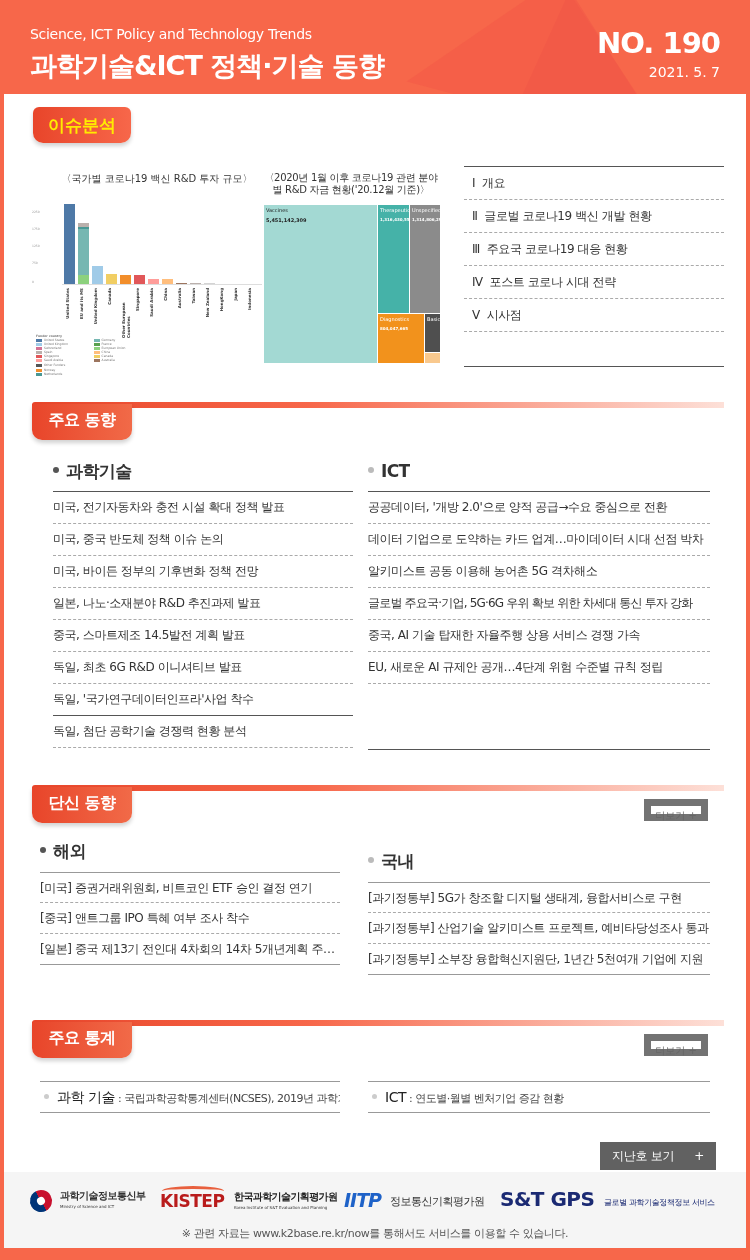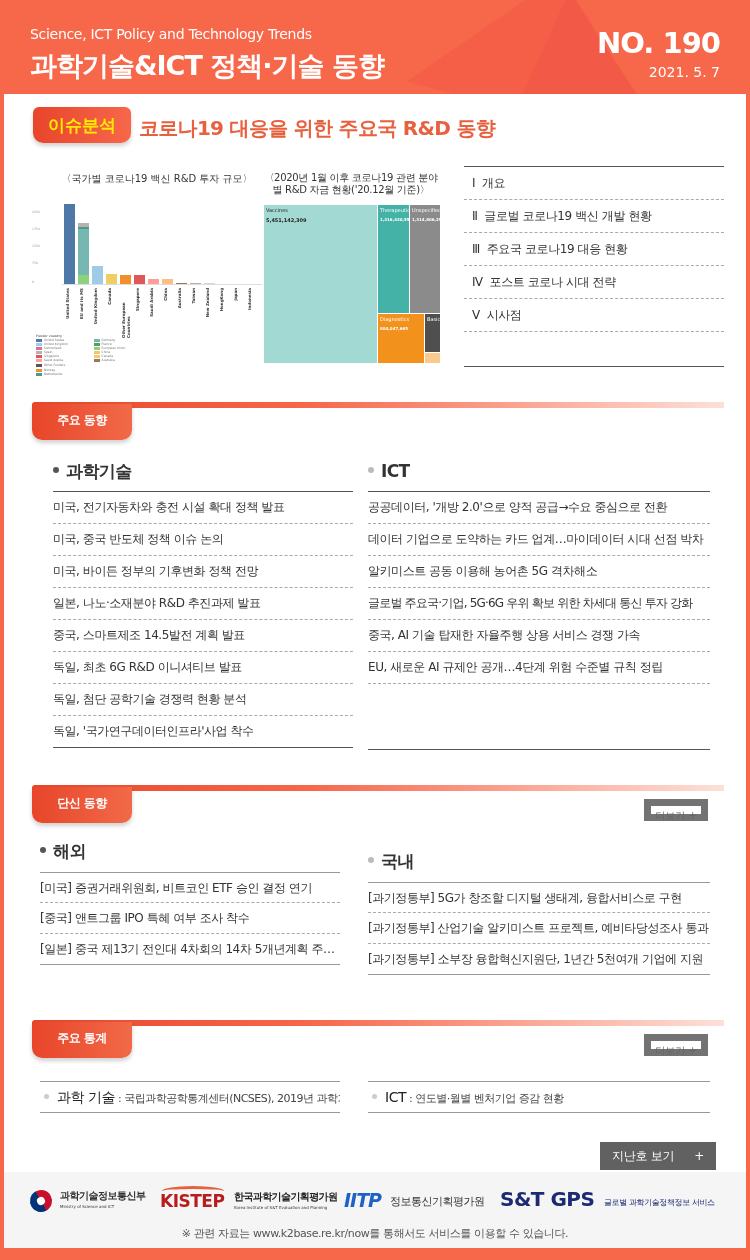--- a/index.html
+++ b/index.html
@@ -33,21 +33,21 @@
     .chart2 { position: absolute; left: 256px; top: 78px; width: 182px; height: 196px; }
     .chart2 .cap { font-size: 10px; color: #333; text-align: center; line-height: 12px; letter-spacing: -0.3px; }
     .chart2 .tm { position: absolute; left: 4px; top: 33px; width: 176px; height: 158px; }
     .chart2 .cell { position: absolute; color: #222; font-size: 5px; padding: 2px; }
     .chart2 .cell b { display: block; font-size: 5px; margin-top: 4px; }
 
     .toc { position: absolute; left: 460px; top: 72px; width: 260px; border-top: 1px solid #555; border-bottom: 1px solid #555; height: 201px; }
     .toc .item { height: 33px; line-height: 33px; border-bottom: 1px dashed #aaa; font-size: 12px; color: #333; padding-left: 8px; letter-spacing: -0.4px; }
 
     .sec-bar { position: absolute; left: 28px; height: 6px; width: 692px; background: linear-gradient(90deg, #e8452a 0%, #f7674a 40%, #fde0d8 100%); border-radius: 3px 0 0 0; }
-    .sec-tag { position: absolute; left: 28px; width: 100px; height: 36px; border-radius: 0 0 10px 10px; background: linear-gradient(90deg, #e8452a, #f16a48); box-shadow: 0 3px 4px rgba(0,0,0,0.18); color: #fff; font-size: 12px; font-weight: bold; text-align: center; line-height: 32px; letter-spacing: -0.5px; }
+    .sec-tag { position: absolute; left: 28px; width: 100px; height: 36px; border-radius: 0 0 10px 10px; background: linear-gradient(90deg, #e8452a, #f16a48); box-shadow: 0 3px 4px rgba(0,0,0,0.18); color: #fff; font-size: 16px; font-weight: bold; text-align: center; line-height: 32px; letter-spacing: -0.5px; }
 
     .col { position: absolute; }
     .col .head { font-size: 17px; font-weight: bold; color: #333; height: 36px; line-height: 30px; border-bottom: 1px solid #555; letter-spacing: -0.6px; }
     .col .head .dot { display: inline-block; width: 6px; height: 6px; border-radius: 50%; background: #555; margin-right: 7px; vertical-align: middle; position: relative; top: -2px; }
     .col .head .dot.light { background: #bbb; }
     .col .head.nb { border-bottom: none; }
     .col .row { height: 32px; line-height: 31px; border-bottom: 1px dashed #aaa; font-size: 12px; color: #333; letter-spacing: -0.45px; white-space: nowrap; overflow: hidden; text-overflow: ellipsis; }
     .col .row.last { border-bottom: 1px solid #555; }
     .col .bottomline { border-bottom: 1px solid #555; }
 
@@ -90,21 +90,20 @@
   <div class="tri2"></div>
   <div class="sub">Science, ICT Policy and Technology Trends</div>
   <div class="title">과학기술&amp;ICT 정책·기술 동향</div>
   <div class="no">NO. 190</div>
   <div class="date">2021. 5. 7</div>
 </div>
 
 <div class="page">
 
   <div class="issue-tag">이슈분석</div>
-  <div class="issue-title">코로나19 대응을 위한 주요국 R&amp;D 동향</div>
 
   <div class="chart1">
     <div class="cap">〈국가별 코로나19 백신 R&amp;D 투자 규모〉</div>
     <div class="ylab" style="top:38px;">2250</div>
     <div class="ylab" style="top:55px;">1750</div>
     <div class="ylab" style="top:72px;">1250</div>
     <div class="ylab" style="top:89px;">750</div>
     <div class="ylab" style="top:108px;">0</div>
     <div class="plot">
       <div class="bar" style="left:2px;height:80px;background:#4e79a7;"></div>
@@ -183,22 +182,22 @@
   <div class="sec-tag" style="top:310px;">주요 동향</div>
 
   <div class="col" style="left:36px;top:362px;width:300px;margin-left:13px;">
     <div class="head"><span class="dot"></span><span>과학기술</span></div>
     <div class="row">미국, 전기자동차와 충전 시설 확대 정책 발표</div>
     <div class="row">미국, 중국 반도체 정책 이슈 논의</div>
     <div class="row">미국, 바이든 정부의 기후변화 정책 전망</div>
     <div class="row">일본, 나노·소재분야 R&amp;D 추진과제 발표</div>
     <div class="row">중국, 스마트제조 14.5발전 계획 발표</div>
     <div class="row">독일, 최초 6G R&amp;D 이니셔티브 발표</div>
+    <div class="row last">독일, '국가연구데이터인프라'사업 착수</div>
     <div class="row">독일, 첨단 공학기술 경쟁력 현황 분석</div>
-    <div class="row last">독일, '국가연구데이터인프라'사업 착수</div>
   </div>
 
   <div class="col" style="left:364px;top:362px;width:342px;">
     <div class="head"><span class="dot light"></span><span>ICT</span></div>
     <div class="row">공공데이터, '개방 2.0'으로 양적 공급→수요 중심으로 전환</div>
     <div class="row">데이터 기업으로 도약하는 카드 업계…마이데이터 시대 선점 박차</div>
     <div class="row">알키미스트 공동 이용해 농어촌 5G 격차해소</div>
     <div class="row" style="letter-spacing:-0.8px;">글로벌 주요국·기업, 5G·6G 우위 확보 위한 차세대 통신 투자 강화</div>
     <div class="row">중국, AI 기술 탑재한 자율주행 상용 서비스 경쟁 가속</div>
     <div class="row">EU, 새로운 AI 규제안 공개…4단계 위험 수준별 규칙 정립</div>

